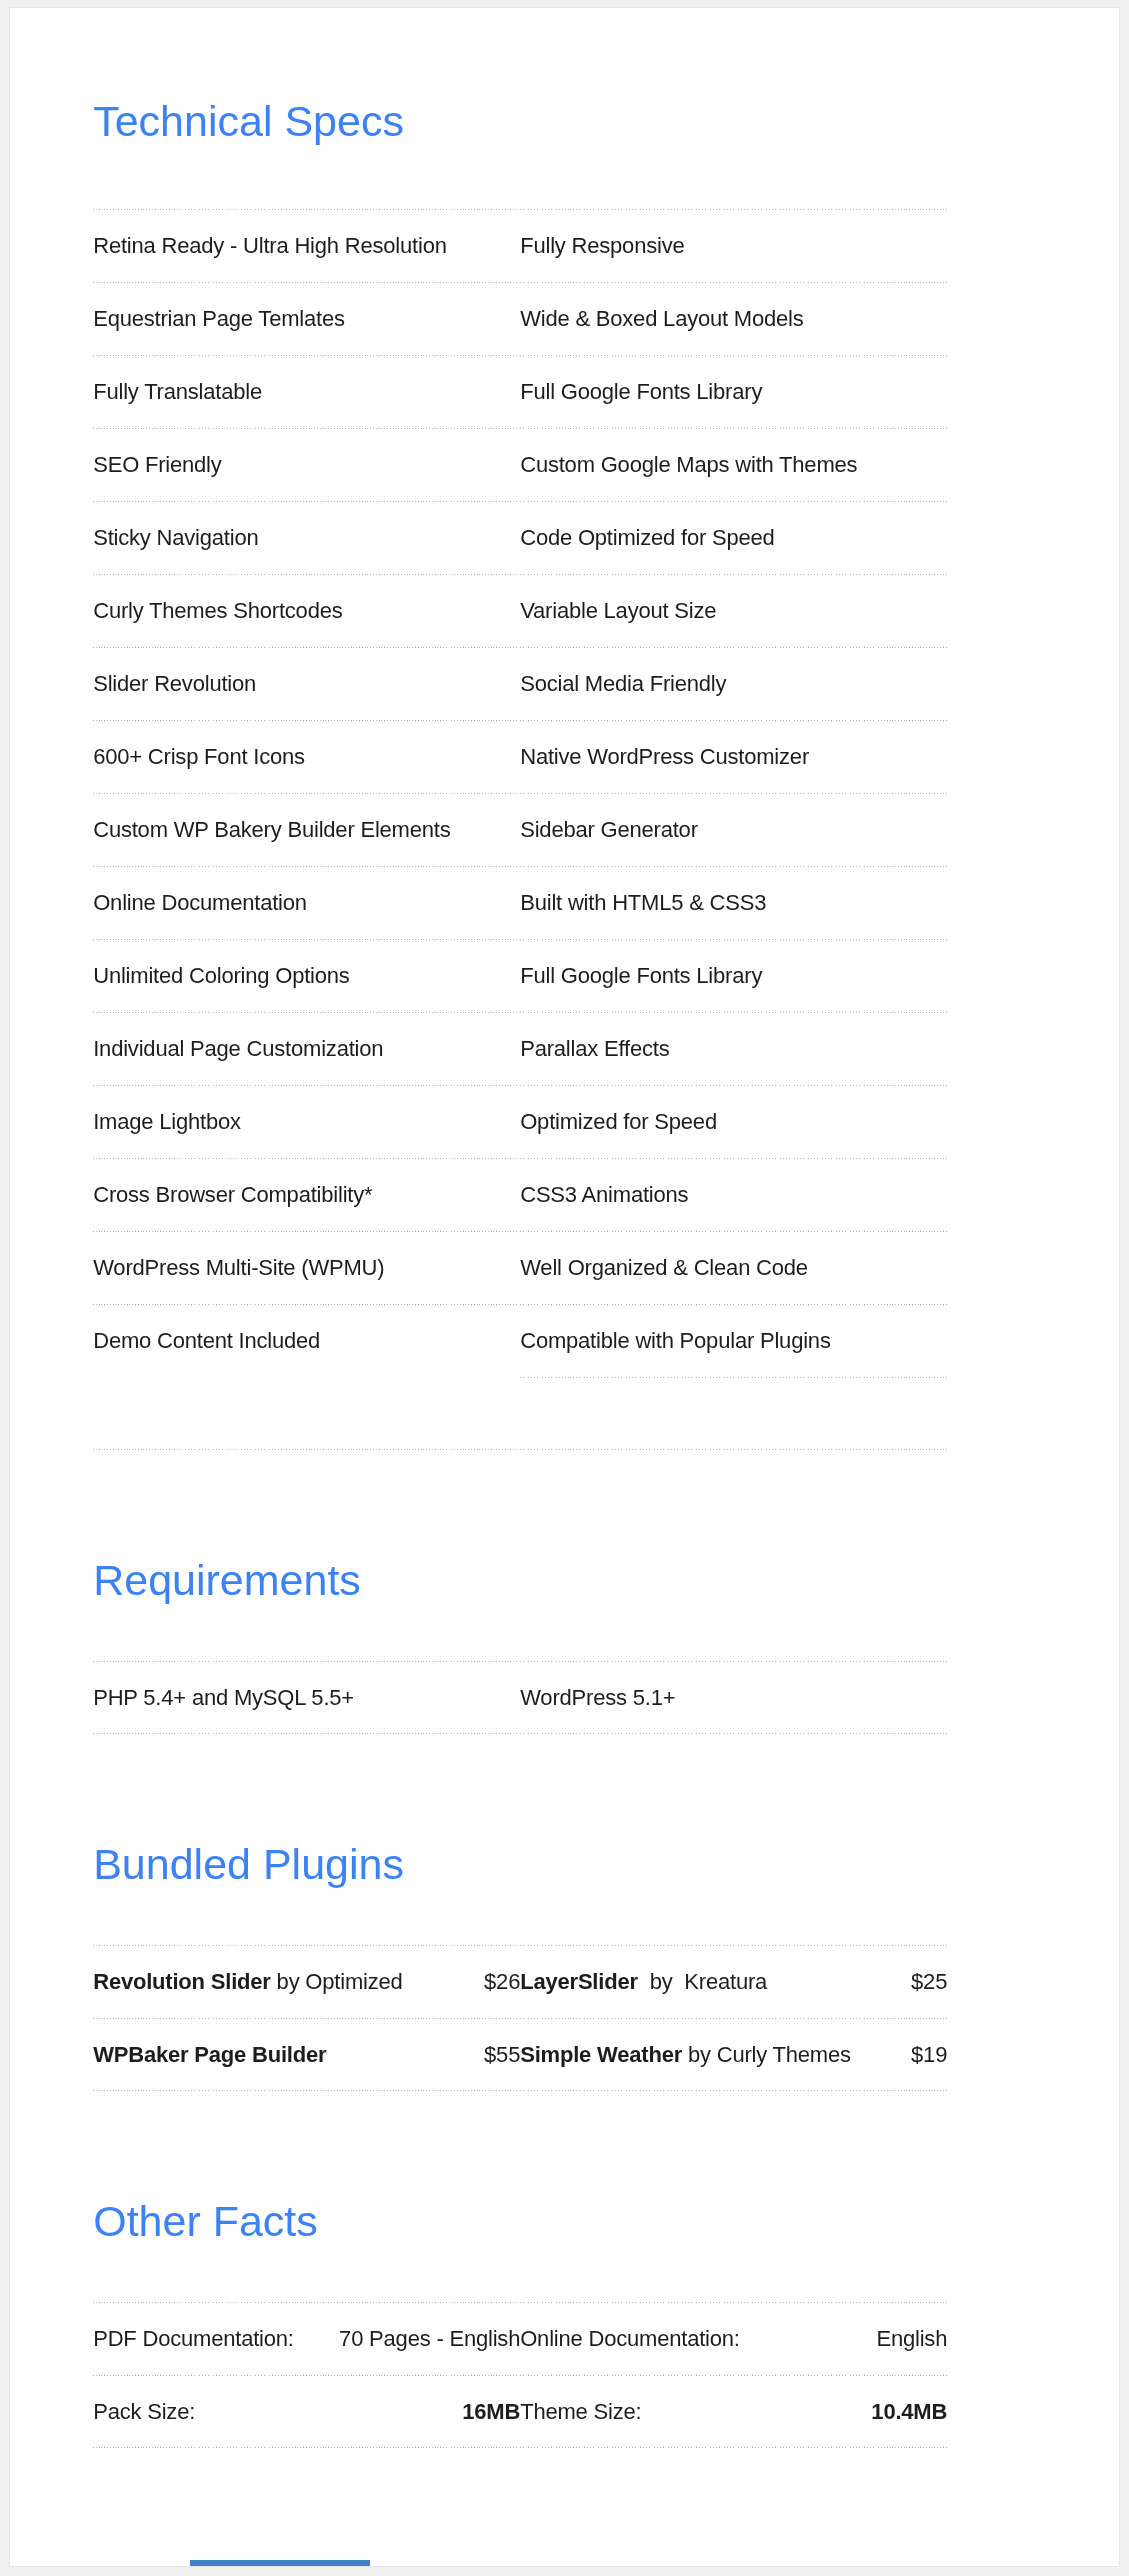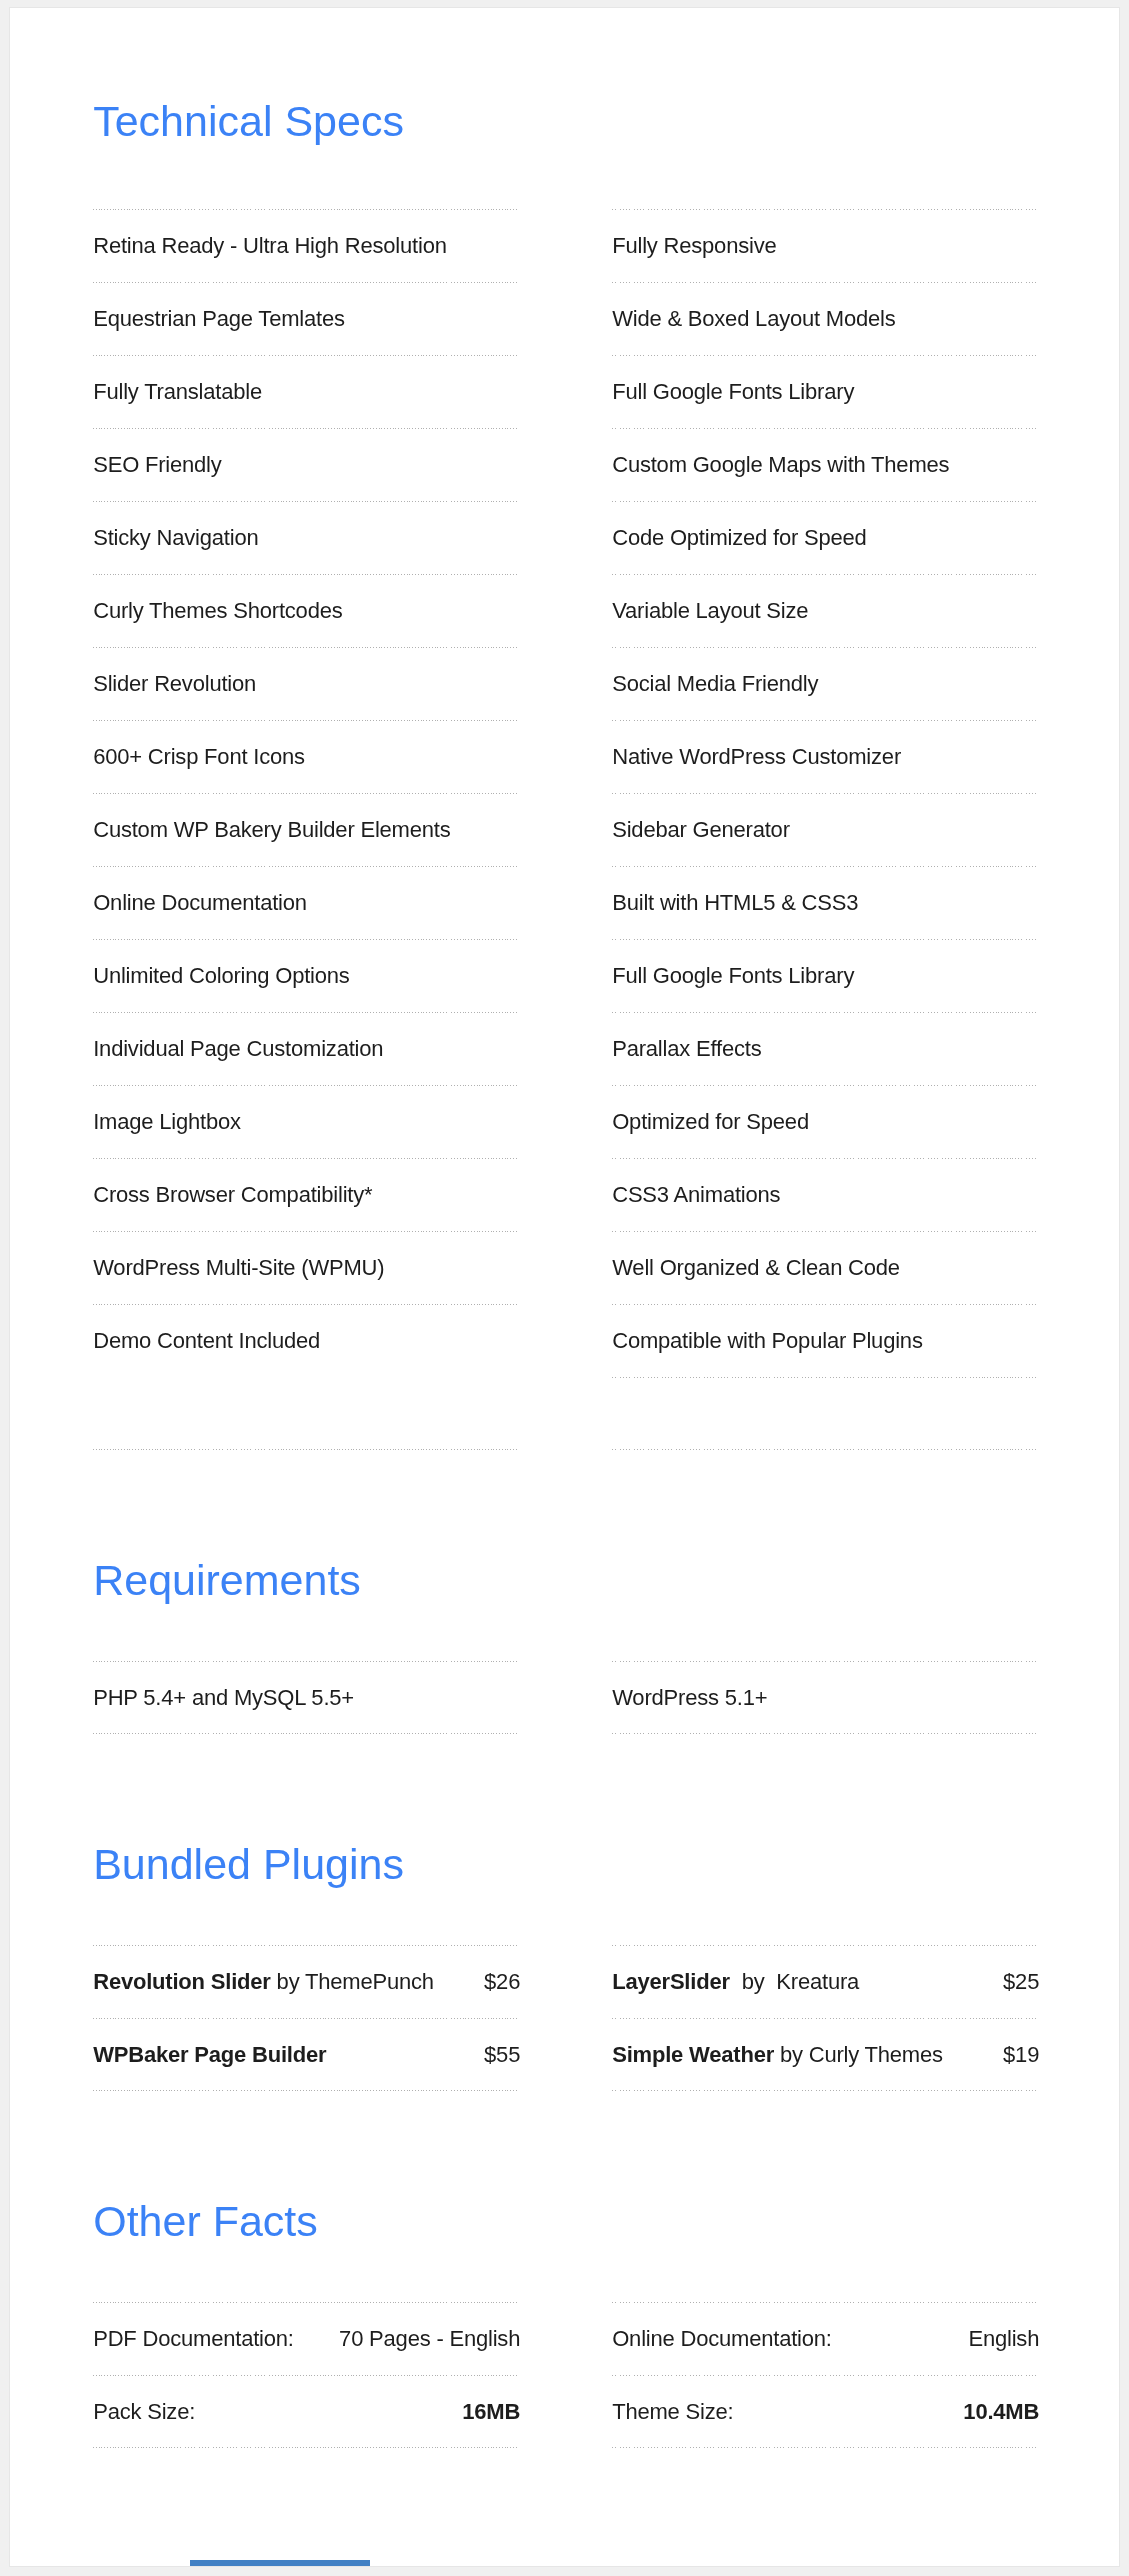--- a/index.html
+++ b/index.html
@@ -25,21 +25,21 @@
     margin:105px 0 55px 83px;
     letter-spacing:0;
   }
   .section.first h2{margin-top:88px;margin-bottom:62px;}
   .cols{
     display:flex;
     margin-left:83px;
     width:946px;
   }
   .col{width:427px;}
-  .col.left{margin-right:92px;}
+  .col.left{}
   
   .row{
     height:73px;
     display:flex;
     align-items:center;
     background-image:repeating-linear-gradient(to right,#a6a6a6 0px,#a6a6a6 0.9px,transparent 0.9px,transparent 2.8px);
     background-repeat:no-repeat;
     background-size:100% 0.9px;
     background-position:top left;
     font-size:22px;
@@ -197,21 +197,21 @@
         </div>
     </div>
   </div>
 
   <div class="section">
     <h2>Bundled Plugins</h2>
     <div class="cols">
       <div class="col left">
           <div class="row">
             <span class="name">Revolution Slider</span>
-            <span class="attr"> by ThemePunch</span>
+            <span class="attr"> by Optimized</span>
             <span class="grow"></span>
             <span class="price">$26</span>
           </div>
           <div class="row">
             <span class="name">WPBaker Page Builder</span>
             <span class="grow"></span>
             <span class="price">$55</span>
           </div>
         </div>
       <div class="col right">

